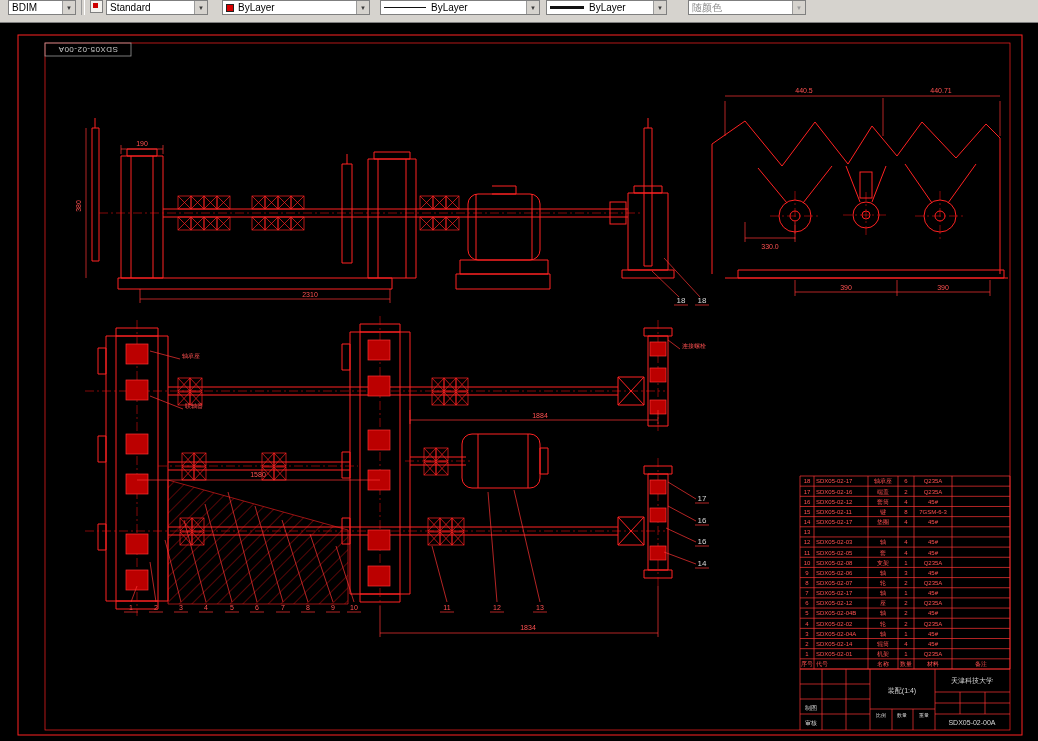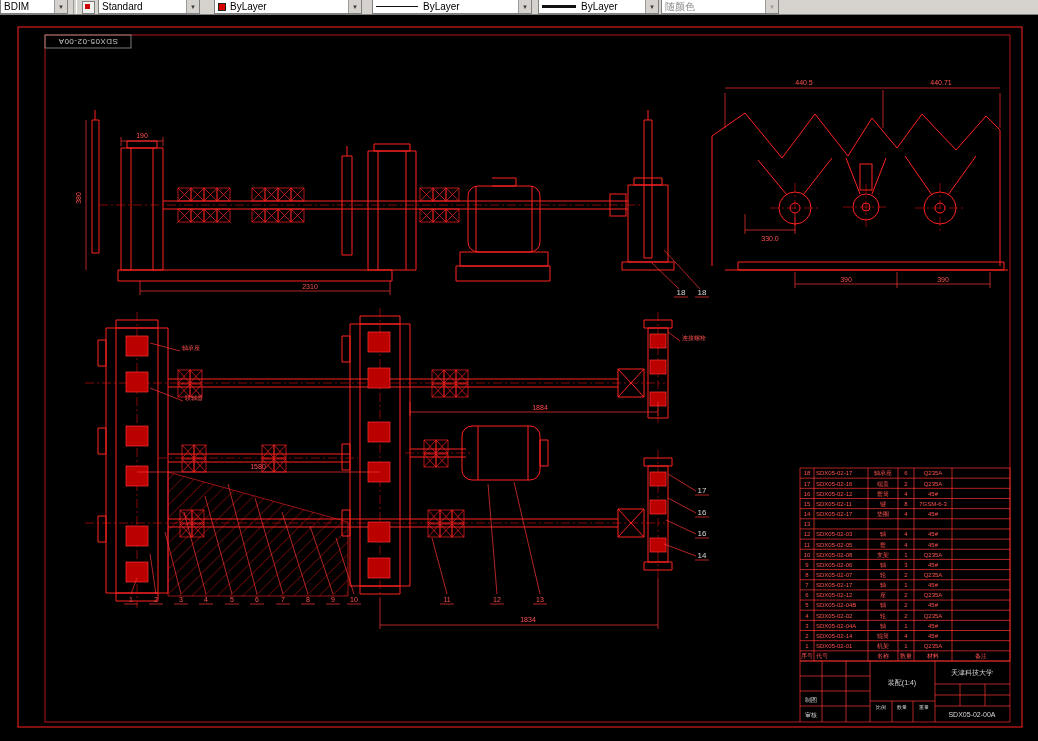--- a/index.html
+++ b/index.html
@@ -1,20 +1,20 @@
 <!DOCTYPE html>
 <html><head>
 <meta charset="utf-8">
 <style>
   *{margin:0;padding:0;box-sizing:border-box}
   html,body{width:1038px;height:741px;background:#000;overflow:hidden;
     font-family:"Liberation Sans",sans-serif}
   
-  .toolbar{height:15px;background:#d6d3ce;display:flex;align-items:flex-end;
-    border-bottom:1px solid #7f7f7f;padding-left:0}
+  .toolbar{height:23px;background:#d6d3ce;display:flex;align-items:flex-start;
+    border-bottom:1px solid #7f7f7f;padding-left:8px}
   .combo{height:15px;background:#fff;border:1px solid #7f7f7f;display:flex;
     align-items:center;font-size:10px;color:#000;padding-left:3px;white-space:nowrap;overflow:hidden}
   .combo .arr{margin-left:auto;width:13px;height:13px;background:#d6d3ce;
     border-left:1px solid #9a9a9a;display:flex;align-items:center;justify-content:center;
     font-size:6px;color:#3a3a3a;flex:0 0 13px}
   .combo.disabled .cv{color:#8c8c8c}
   .combo.disabled .arr{color:#9a9a9a}
   .sep{width:4px;height:15px;margin:0 5px;border-left:1px solid #9a9a9a;border-right:1px solid #fff}
   .tbicon{width:13px;height:13px;background:#f4f2ee;border:1px solid #7f7f7f;
     margin-right:3px;position:relative}
@@ -61,21 +61,21 @@
   <div class="combo" style="width:160px;margin-left:10px">
     <span class="ltline"></span>
     <span class="cv">ByLayer</span>
     <span class="arr">▼</span>
   </div>
   <div class="combo" style="width:121px;margin-left:6px">
     <span class="lwline"></span>
     <span class="cv">ByLayer</span>
     <span class="arr">▼</span>
   </div>
-  <div class="combo disabled" style="width:118px;margin-left:2px">
+  <div class="combo disabled" style="width:118px;margin-left:21px">
     <span class="cv">随颜色</span>
     <span class="arr">▼</span>
   </div>
 </div>
 
 <svg id="cad" width="1038" height="724" viewBox="0 17 1038 724">
 
   <defs>
     <pattern id="h" width="9" height="9" patternUnits="userSpaceOnUse" patternTransform="rotate(45)">
       <line x1="0" y1="0" x2="0" y2="9" stroke="#d11" stroke-width="0.8"></line>

